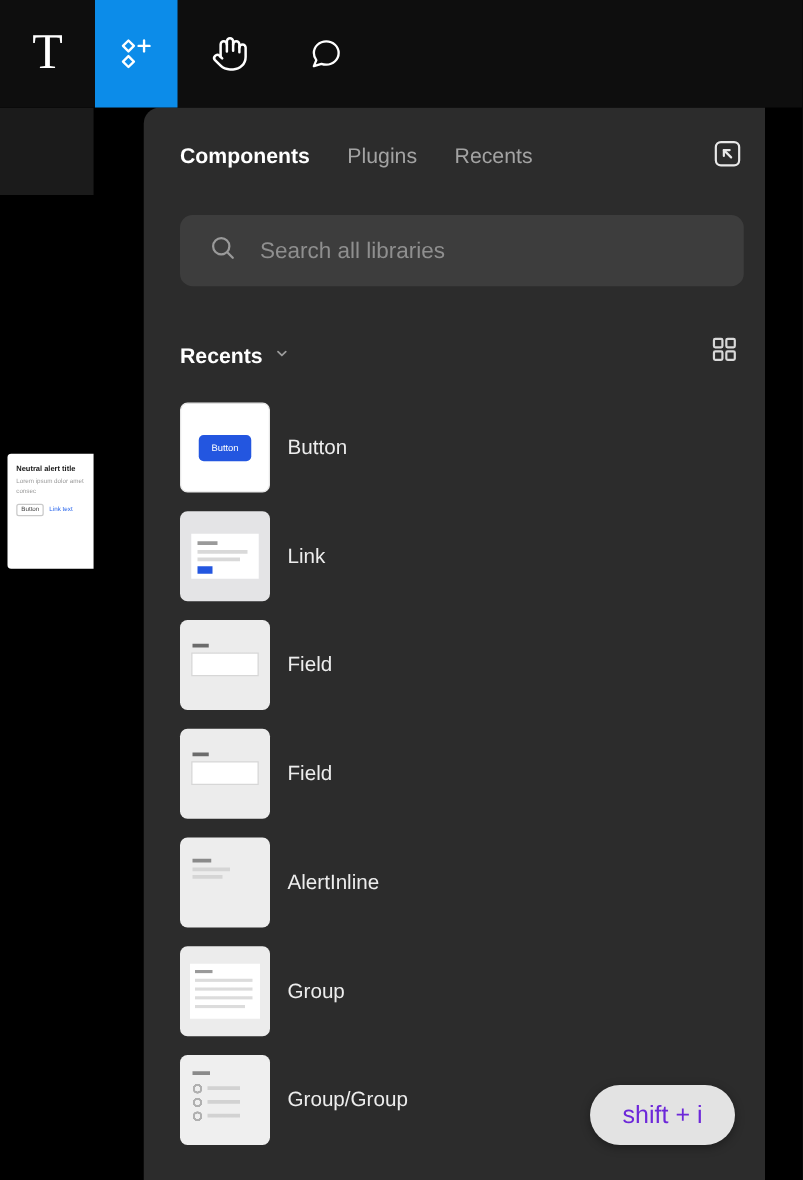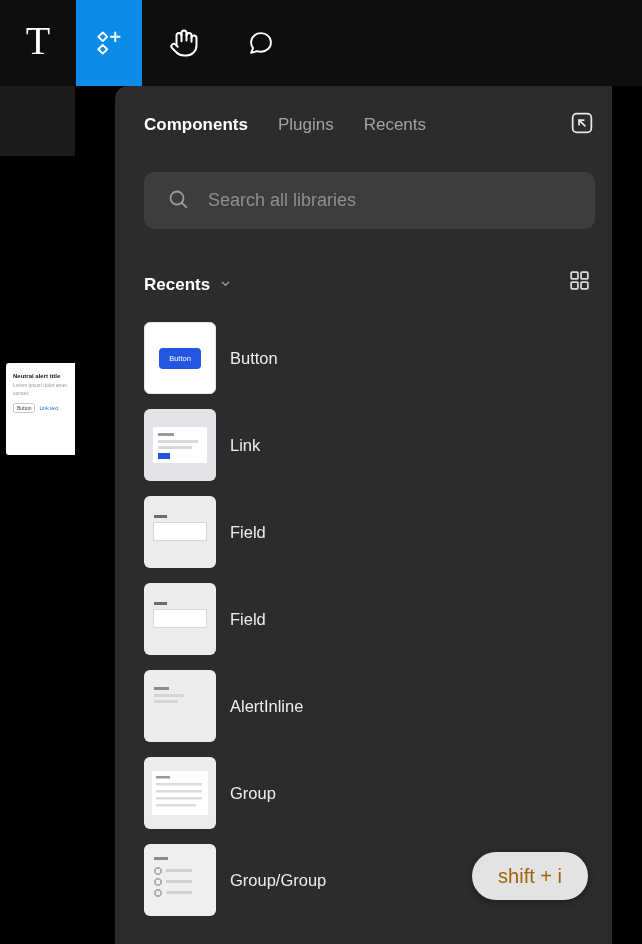--- a/index.html
+++ b/index.html
@@ -88,21 +88,21 @@
   .thumb-group-radio { background:#efefef; }
   .thumb-group-radio .thumb-art { background:
     linear-gradient(#8a8a8a,#8a8a8a) 10px 13px/14px 3px no-repeat,
     radial-gradient(circle closest-side, rgba(0,0,0,0) 52%, #b0b0b0 58%, #b0b0b0 95%, rgba(0,0,0,0) 100%) 10px 23px/8px 8px no-repeat,
     radial-gradient(circle closest-side, rgba(0,0,0,0) 52%, #b0b0b0 58%, #b0b0b0 95%, rgba(0,0,0,0) 100%) 10px 34px/8px 8px no-repeat,
     radial-gradient(circle closest-side, rgba(0,0,0,0) 52%, #b0b0b0 58%, #b0b0b0 95%, rgba(0,0,0,0) 100%) 10px 45px/8px 8px no-repeat,
     linear-gradient(#d2d2d2,#d2d2d2) 22px 25px/26px 3px no-repeat,
     linear-gradient(#d2d2d2,#d2d2d2) 22px 36px/26px 3px no-repeat,
     linear-gradient(#d2d2d2,#d2d2d2) 22px 47px/26px 3px no-repeat; }
 
-  .shortcut-pill { position:absolute; right:24px; bottom:44px; height:48px; padding:0 26px; border-radius:24px; background:#e3e3e3; color:#a16207; font-size:20px; display:flex; align-items:center; box-shadow:0 2px 8px rgba(0,0,0,.35); z-index:6; }
+  .shortcut-pill { position:absolute; right:24px; bottom:28px; height:48px; padding:0 26px; border-radius:24px; background:#e3e3e3; color:#6d28d9; font-size:20px; display:flex; align-items:center; box-shadow:0 2px 8px rgba(0,0,0,.35); z-index:6; }
 </style>
 </head>
 <body>
 
 <div class="app">
 
   <div class="toolbar">
     <div class="tool tool-text">
       <span class="t-glyph">T</span>
     </div>

